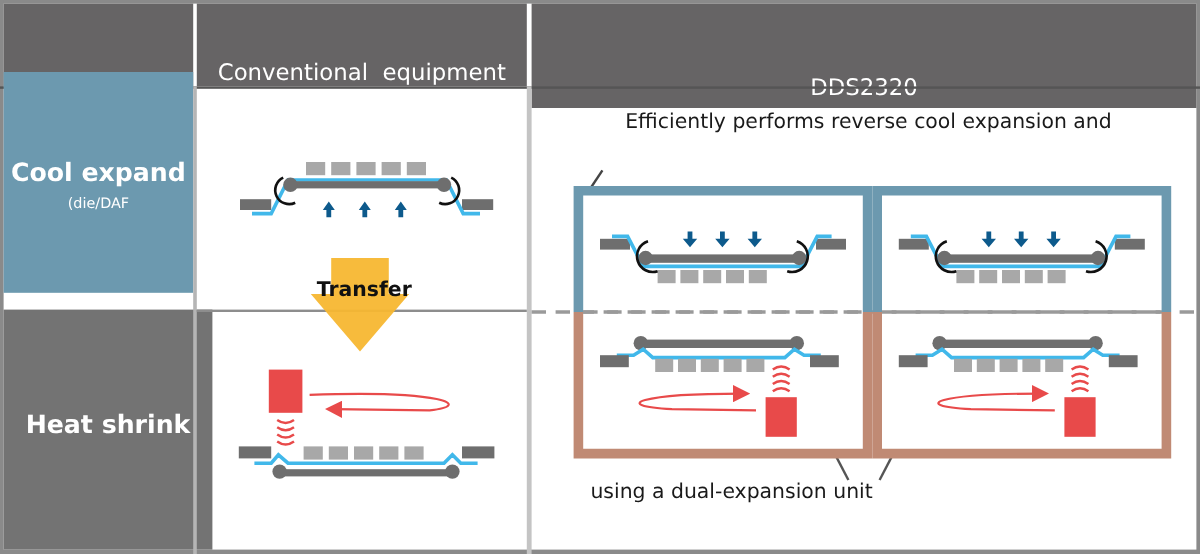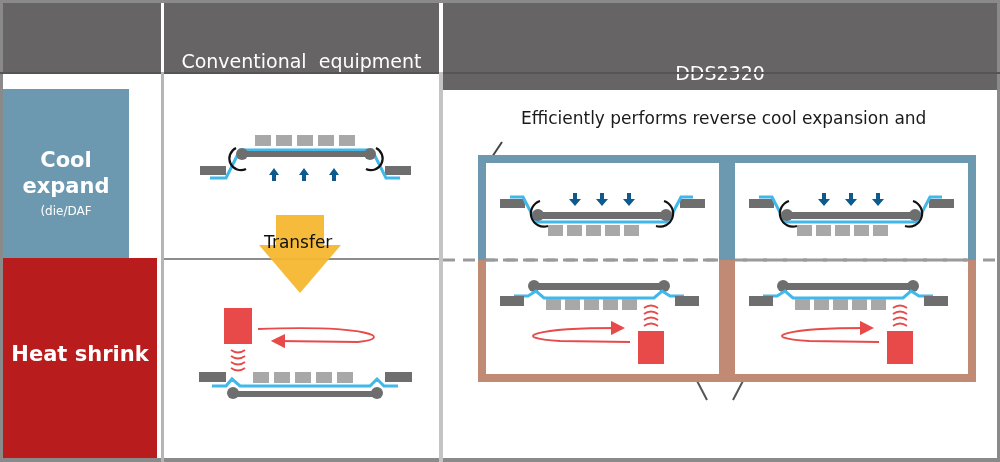--- a/index.html
+++ b/index.html
@@ -23,25 +23,25 @@
 
 <div class="abs hdr" style="left:3px;top:3px;width:158px;height:69px;"></div>
 <div class="abs hdr" style="left:164px;top:3px;width:275px;height:69px;">
   <span style="white-space:pre;">Conventional  equipment</span>
 </div>
 <div class="abs hdr" style="left:443px;top:3px;width:554px;height:87px;padding-bottom:6px;">
   <span>DDS2320</span>
 </div>
 <div class="abs" style="left:0;top:72px;width:1000px;height:2px;background:#555;"></div>
 
-<div class="abs rowlabel" style="left:3px;top:89px;width:126px;height:184px;background:#6c99af;padding-top:8px;">
+<div class="abs rowlabel" style="left:3px;top:60px;width:158px;height:184px;background:#6c99af;padding-top:8px;">
   <div class="main">Cool expand</div>
   <div class="sub">(die/DAF</div>
 </div>
-<div class="abs rowlabel" style="left:3px;top:258px;width:154px;height:200px;background:#b91c1c;padding-bottom:8px;">
+<div class="abs rowlabel" style="left:3px;top:258px;width:174px;height:200px;background:#737373;padding-bottom:8px;">
   <div class="main">Heat shrink</div>
 </div>
 
 <div class="abs" style="left:161px;top:72px;width:3px;height:390px;background:#b5b5b5;"></div>
 <div class="abs" style="left:439px;top:72px;width:4px;height:390px;background:#c4c4c4;"></div>
 
 <div class="abs" style="left:164px;top:258px;width:275px;height:2px;background:#8d8d8d;"></div>
 
 <svg width="1000" height="462" viewBox="0 0 1000 462">
   <defs>
@@ -204,19 +204,20 @@
           <path d="M166,314 q7,-5 14,0"></path>
           <path d="M166,308 q7,-5 14,0"></path>
         </g>
         <path d="M152,342 L 82,341 C 30,338 55,328 140,328" fill="none" stroke="#e84a4a" stroke-width="1.8" marker-end="url(#redHead)"></path>
       </g>
     </g>
   </svg>
 
 <div id="dds-units"></div>
 
-<div class="abs note" style="left:521px;top:104px;">
+<div class="abs note" style="left:521px;top:88px;">
   <div>Efficiently performs reverse cool expansion and</div>
 </div>
 <div class="abs note" style="left:492px;top:396px;">
-</div>
-
-<div class="abs" style="left:264px;top:232px;font-size:17px;color:#111;">Transfer</div>
+  <div>using a dual-expansion unit</div>
+</div>
+
+<div class="abs" style="left:264px;top:232px;font-size:17px;color:#111;font-weight:bold;">Transfer</div>
 
 </body></html>

